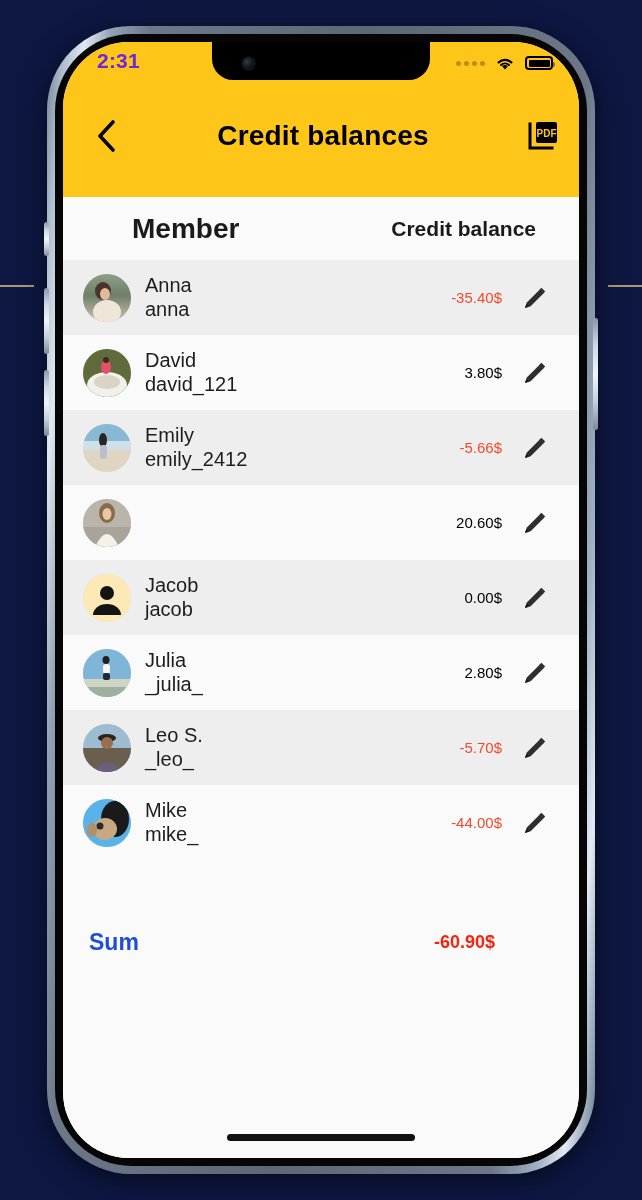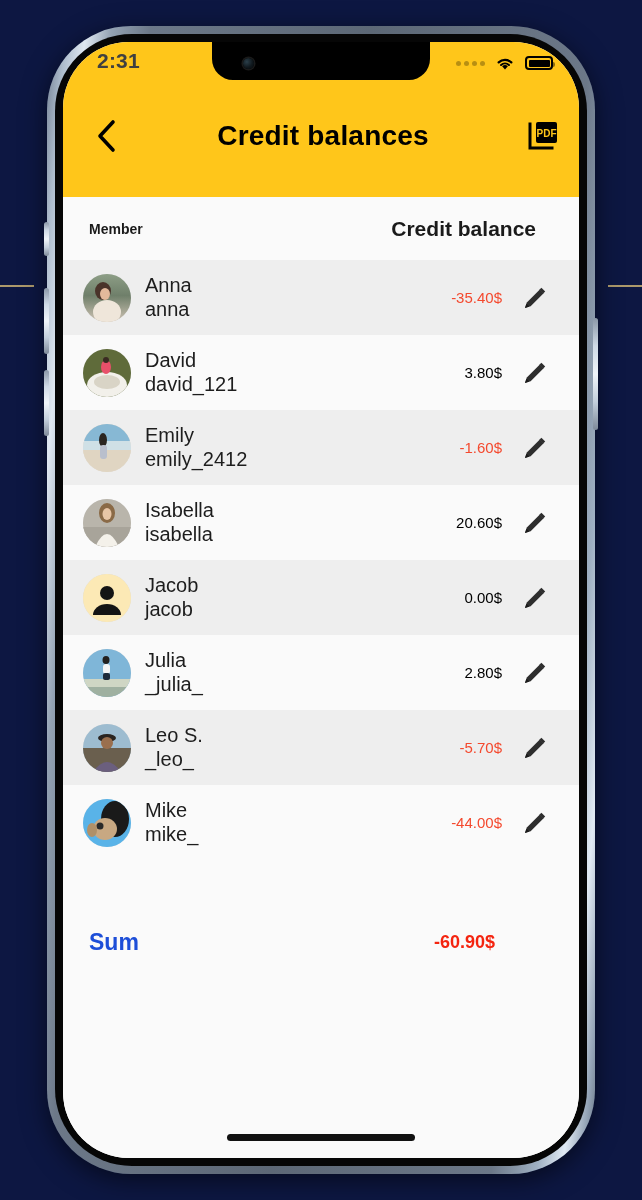--- a/index.html
+++ b/index.html
@@ -108,21 +108,21 @@
     height: 38px;
     display: flex;
     align-items: center;
     justify-content: space-between;
     padding: 0 26px 0 34px;
     box-sizing: border-box;
   }
   .status-time {
     font-size: 21px;
     font-weight: bold;
-    color: #404040;
+    color: #6d28d9;
     letter-spacing: .2px;
     margin-top: 0;
   }
   .status-right {
     display: flex;
     align-items: center;
     gap: 9px;
     margin-top: 4px;
   }
   .signal-dots { display: flex; gap: 3px; align-items: flex-end; }
@@ -188,23 +188,24 @@
   
   .table-head {
     display: flex;
     align-items: center;
     height: 63px;
     padding: 0 24px 0 26px;
     background: #fafafa;
     box-sizing: border-box;
   }
   .th-member {
-    font-size: 14px;
+    font-size: 28px;
     font-weight: bold;
     color: #1a1a1a;
+    margin-left: 43px;
   }
   .th-balance {
     margin-left: auto;
     font-size: 21px;
     font-weight: bold;
     color: #1a1a1a;
     padding-right: 19px;
   }
 
   .rows { background: #fafafa; }
@@ -429,42 +430,38 @@
                 <rect y="17" width="48" height="9" fill="#cfe0e6"></rect>
                 <rect y="26" width="48" height="22" fill="#e0d5c2"></rect>
                 <ellipse cx="20" cy="16" rx="4" ry="7" fill="#2a2520"></ellipse>
                 <rect x="17" y="21" width="7" height="14" rx="3" fill="#b9bfcc"></rect>
               </svg>
             </div>
             <div class="names">
               <div class="name">Emily</div>
               <div class="handle">emily_2412</div>
             </div>
-            <div class="amount neg">-1.60$</div>
+            <div class="amount neg">-5.66$</div>
             <div class="edit-btn">
               <svg width="28" height="28" viewBox="0 0 28 28">
                 <path d="M4 24 L5.8 18.4 L18.8 5.4 L22.6 9.2 L9.6 22.2 Z" fill="#2e2e2e"></path>
                 <path d="M20.4 3.8 L24.2 7.6 L22.2 9.6 L18.4 5.8 Z" fill="#2e2e2e"></path>
                 <path d="M4 24 L5.4 19.8 L8.2 22.6 Z" fill="#1a1a1a"></path>
               </svg>
             </div>
           </div>
           <div class="row">
             <div class="avatar">
               <svg viewBox="0 0 48 48">
                 <rect width="48" height="48" fill="#b9b5ab"></rect>
                 <rect y="28" width="48" height="20" fill="#a8a49a"></rect>
                 <ellipse cx="24" cy="14" rx="8" ry="10" fill="#8a6a46"></ellipse>
                 <ellipse cx="24" cy="15" rx="4.5" ry="6" fill="#e8c6a6"></ellipse>
                 <path d="M12 48 Q24 22 36 48 Z" fill="#f4f1ea"></path>
               </svg>
-            </div>
-            <div class="names">
-              <div class="name">Isabella</div>
-              <div class="handle">isabella</div>
             </div>
             <div class="amount pos">20.60$</div>
             <div class="edit-btn">
               <svg width="28" height="28" viewBox="0 0 28 28">
                 <path d="M4 24 L5.8 18.4 L18.8 5.4 L22.6 9.2 L9.6 22.2 Z" fill="#2e2e2e"></path>
                 <path d="M20.4 3.8 L24.2 7.6 L22.2 9.6 L18.4 5.8 Z" fill="#2e2e2e"></path>
                 <path d="M4 24 L5.4 19.8 L8.2 22.6 Z" fill="#1a1a1a"></path>
               </svg>
             </div>
           </div>

